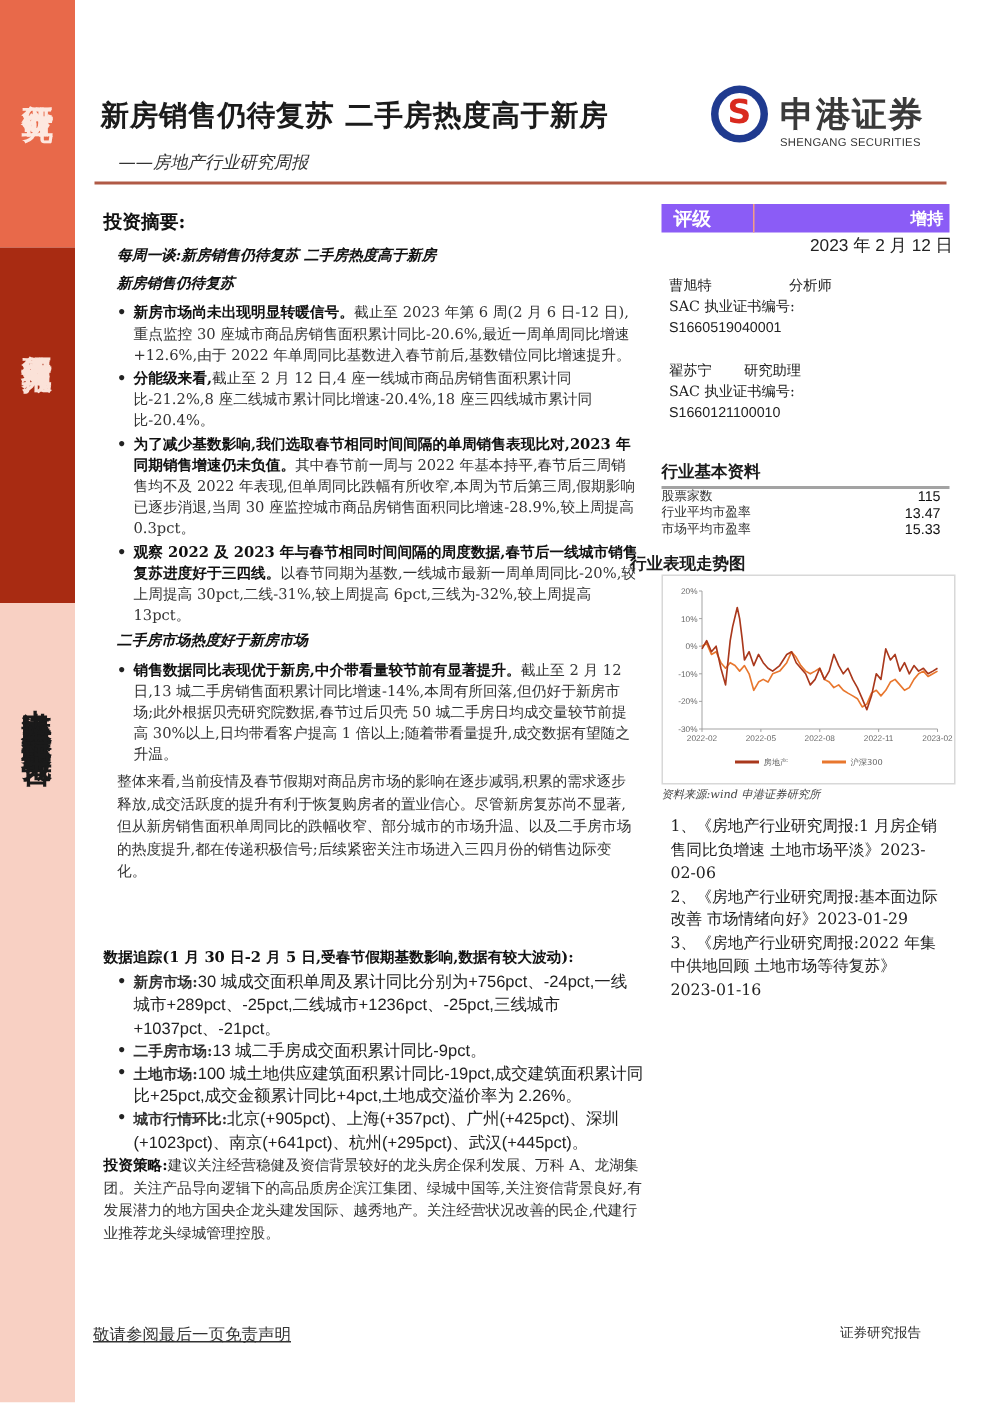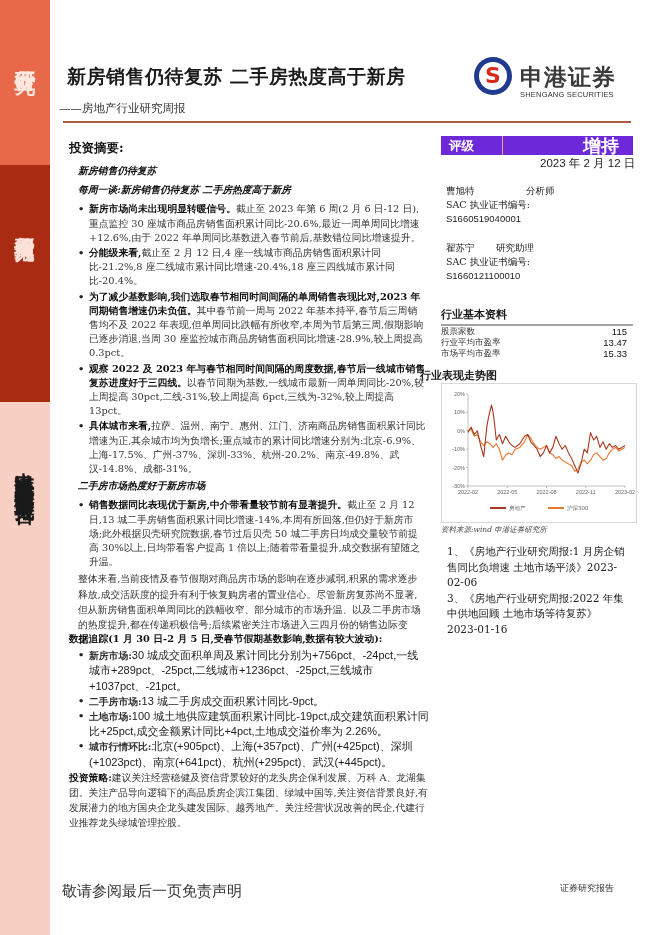--- a/index.html
+++ b/index.html
@@ -12,35 +12,35 @@
   .sb-top { top: 0; height: 165px; background: #e8694a; align-items: flex-start; padding-top: 53px; }
   .sb-mid { top: 165px; height: 237px; background: #a82b12; align-items: flex-start; padding-top: 56px; }
   .sb-bot { top: 402px; height: 533px; background: #f8d0c3; align-items: flex-start; padding-top: 55px; }
   .sb-text { writing-mode: vertical-rl; text-orientation: upright; font-family: "DejaVu Sans", sans-serif; font-weight: bold; letter-spacing: 1px; }
   .sb-top .sb-text { color: #fde8e0; font-size: 21px; line-height: 22px; }
   .sb-mid .sb-text { color: #fbe2d8; font-size: 20px; line-height: 22px; }
   .sb-bot .sb-text { color: #1a1a1a; font-size: 20px; line-height: 22px; letter-spacing: 2px; }
 
   
   .title { position: absolute; left: 67px; top: 64px; font-size: 19px; font-weight: bold; color: #1b1b1b; letter-spacing: 0.5px; white-space: nowrap; }
-  .subtitle { position: absolute; left: 59px; top: 101px; font-size: 11.5px; color: #333; }
+  .subtitle { position: absolute; left: 79px; top: 101px; font-size: 11.5px; color: #333; font-style: italic; }
   .header-rule { position: absolute; left: 63px; top: 121px; width: 568px; height: 2px; background: #b05a46; }
 
   .logo { position: absolute; left: 474px; top: 56px; width: 160px; height: 40px; display: flex; align-items: center; }
   .logo-mark { width: 38px; height: 38px; border-radius: 50%; background: #1f3a8f; position: relative; flex-shrink: 0; }
   .logo-mark .inner { position: absolute; left: 5px; top: 5px; width: 28px; height: 28px; border-radius: 50%; background: #fff; }
   .logo-mark .s { position: absolute; left: 8px; top: 7px; width: 22px; height: 24px; color: #d92a1e; font-family: "DejaVu Sans", sans-serif; font-weight: bold; font-size: 22px; line-height: 24px; text-align: center; }
   .logo-text { margin-left: 8px; display: flex; flex-direction: column; margin-top: 12px; }
   .logo-cn { font-family: "DejaVu Sans", sans-serif; font-weight: bold; font-size: 23px; color: #3a3a3a; letter-spacing: 1px; line-height: 26px; }
   .logo-en { font-family: "Liberation Sans", sans-serif; font-size: 7.5px; color: #333; letter-spacing: 0.2px; line-height: 10px; }
 
   
-  .rating-bar { position: absolute; left: 441px; top: 136px; width: 192px; height: 19px; background: #6d28d9; display: flex; }
+  .rating-bar { position: absolute; left: 441px; top: 136px; width: 192px; height: 19px; background: #8b5cf6; display: flex; }
   .rating-label { width: 62px; color: #fff; font-weight: bold; font-size: 12.5px; line-height: 19px; padding-left: 8px; border-right: 1px solid #f39d85; }
-  .rating-value { flex: 1; color: #fff; font-weight: bold; font-size: 18px; line-height: 19px; text-align: right; padding-right: 14px; }
+  .rating-value { flex: 1; color: #fff; font-weight: bold; font-size: 11px; line-height: 19px; text-align: right; padding-right: 4px; }
   .report-date { position: absolute; left: 540px; top: 156px; font-family: "Liberation Sans", sans-serif; font-size: 11.5px; color: #222; }
 
   
   .analysts { position: absolute; left: 446px; top: 184px; font-size: 9.5px; color: #222; }
   .analyst { margin-bottom: 15px; }
   .analyst-row { display: flex; line-height: 14px; }
   .analyst-name { width: 80px; }
   .analyst-role { }
   .analyst2 .analyst-name { width: 50px; }
   .mono { font-family: "Liberation Sans", sans-serif; }
@@ -73,21 +73,21 @@
   .tracking { position: absolute; left: 69px; top: 632px; width: 360px; font-size: 9.8px; line-height: 14.2px; color: #333; }
   .tracking .h { font-weight: bold; color: #111; margin-bottom: 2px; }
   .tracking ul { list-style: none; padding-left: 9px; }
   .tracking li { position: relative; padding-left: 11px; }
   .tracking li::before { content: "•"; position: absolute; left: 0; top: 0; font-weight: bold; color: #222; }
   .tracking .mono { font-size: 11px; color: #222; }
   .strategy { margin-top: 0px; line-height: 15px; }
   .strategy b, .risk b { color: #111; }
 
   
-  .footer-left { position: absolute; left: 62px; top: 882px; font-size: 15px; color: #333; }
+  .footer-left { position: absolute; left: 62px; top: 882px; font-size: 11px; color: #333; text-decoration: underline; }
   .footer-right { position: absolute; left: 560px; top: 882px; font-size: 9px; color: #333; }
 </style>
 </head>
 <body>
 
 <div class="sidebar">
   <div class="sb-block sb-top">
     <span class="sb-text">行业研究</span>
   </div>
   <div class="sb-block sb-mid">
@@ -194,33 +194,33 @@
       <line x1="48" y1="124" x2="64" y2="124" stroke="#a9381c" stroke-width="2"></line>
       <text x="67" y="126" font-size="5.5" fill="#666" font-family="DejaVu Sans, sans-serif">房地产</text>
       <line x1="106" y1="124" x2="122" y2="124" stroke="#e8772e" stroke-width="2"></line>
       <text x="125" y="126" font-size="5.5" fill="#666" font-family="DejaVu Sans, sans-serif">沪深300</text>
     </svg>
 </div>
 <div class="source">资料来源:wind 申港证券研究所</div>
 
 <div class="related">
   <div>1、《房地产行业研究周报:1 月房企销售同比负增速 土地市场平淡》2023-02-06</div>
+  <div>2、《房地产行业研究周报:基本面边际改善 市场情绪向好》2023-01-29</div>
   <div>3、《房地产行业研究周报:2022 年集中供地回顾 土地市场等待复苏》2023-01-16</div>
 </div>
 
 <div class="summary-h">投资摘要:</div>
 <div class="main">
+  <div class="sub">每周一谈:新房销售仍待复苏 二手房热度高于新房</div>
   <div class="sub">新房销售仍待复苏</div>
-  <div class="sub">每周一谈:新房销售仍待复苏 二手房热度高于新房</div>
   <ul>
     <li><b>新房市场尚未出现明显转暖信号。</b><span>截止至 2023 年第 6 周(2 月 6 日-12 日),重点监控 30 座城市商品房销售面积累计同比-20.6%,最近一周单周同比增速+12.6%,由于 2022 年单周同比基数进入春节前后,基数错位同比增速提升。</span></li>
     <li><b>分能级来看,</b><span>截止至 2 月 12 日,4 座一线城市商品房销售面积累计同比-21.2%,8 座二线城市累计同比增速-20.4%,18 座三四线城市累计同比-20.4%。</span></li>
     <li><b>为了减少基数影响,我们选取春节相同时间间隔的单周销售表现比对,2023 年同期销售增速仍未负值。</b><span>其中春节前一周与 2022 年基本持平,春节后三周销售均不及 2022 年表现,但单周同比跌幅有所收窄,本周为节后第三周,假期影响已逐步消退,当周 30 座监控城市商品房销售面积同比增速-28.9%,较上周提高 0.3pct。</span></li>
     <li><b>观察 2022 及 2023 年与春节相同时间间隔的周度数据,春节后一线城市销售复苏进度好于三四线。</b><span>以春节同期为基数,一线城市最新一周单周同比-20%,较上周提高 30pct,二线-31%,较上周提高 6pct,三线为-32%,较上周提高 13pct。</span></li>
-    <li><b>具体城市来看,</b><span>拉萨、温州、南宁、惠州、江门、济南商品房销售面积累计同比增速为正,其余城市均为负增长;重点城市的累计同比增速分别为:北京-6.9%、上海-17.5%、广州-37%、深圳-33%、杭州-20.2%、南京-49.8%、武汉-14.8%、成都-31%。</span></li>
   </ul>
   <div class="sub" style="margin-top:3px">二手房市场热度好于新房市场</div>
   <ul>
     <li><b>销售数据同比表现优于新房,中介带看量较节前有显著提升。</b><span>截止至 2 月 12 日,13 城二手房销售面积累计同比增速-14%,本周有所回落,但仍好于新房市场;此外根据贝壳研究院数据,春节过后贝壳 50 城二手房日均成交量较节前提高 30%以上,日均带看客户提高 1 倍以上;随着带看量提升,成交数据有望随之升温。</span></li>
   </ul>
   <div class="para">整体来看,当前疫情及春节假期对商品房市场的影响在逐步减弱,积累的需求逐步释放,成交活跃度的提升有利于恢复购房者的置业信心。尽管新房复苏尚不显著,但从新房销售面积单周同比的跌幅收窄、部分城市的市场升温、以及二手房市场的热度提升,都在传递积极信号;后续紧密关注市场进入三四月份的销售边际变化。</div>
 </div>
 
 <div class="tracking">
   <div class="h">数据追踪(1 月 30 日-2 月 5 日,受春节假期基数影响,数据有较大波动):</div>

